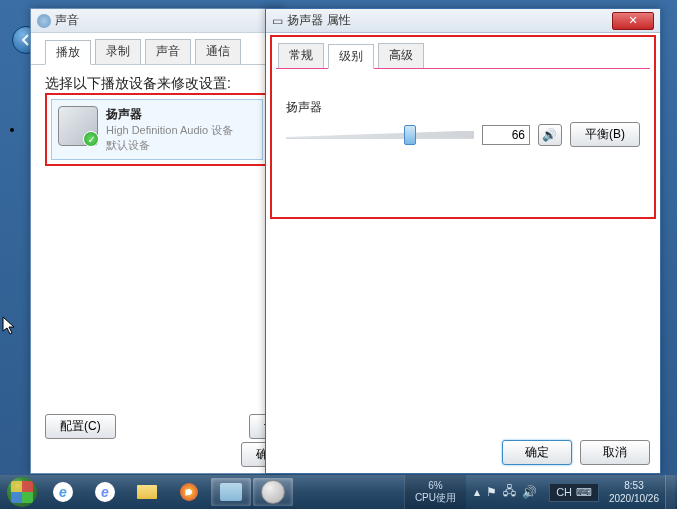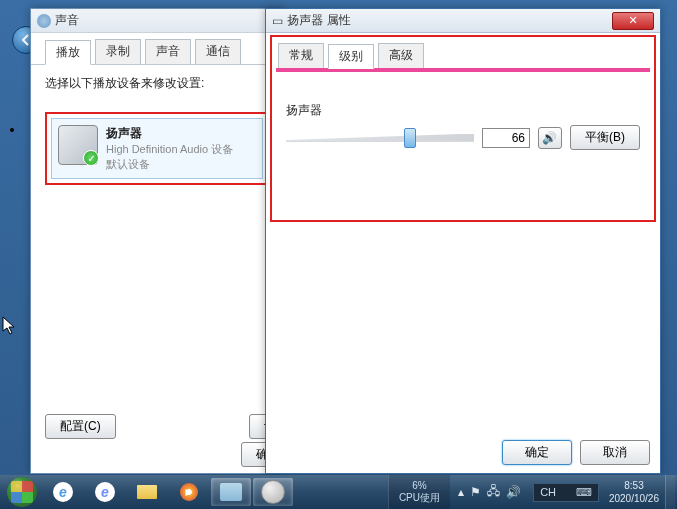--- a/index.html
+++ b/index.html
@@ -11,21 +11,21 @@
 
 .sound-window { position: absolute; left: 30px; top: 8px; width: 254px; height: 466px; background: #fff; border: 1px solid #6a8fb5; border-radius: 0; box-shadow: 0 0 8px rgba(0,0,0,0.3); }
 .sound-title { height: 24px; background: linear-gradient(to bottom, #f0f4f8, #e0e8f0); border-bottom: 1px solid #c8d3de; display: flex; align-items: center; padding: 0 6px; gap: 4px; font-size: 12px; color: #333; }
 .sound-icon { width: 14px; height: 14px; background: radial-gradient(circle, #a8c8e0, #6a9acc); border-radius: 50%; }
 
 .tab-bar { display: flex; padding: 6px 6px 0 14px; border-bottom: 1px solid #c0c8d0; background: #fff; }
 .tab { padding: 3px 10px; font-size: 12px; border: 1px solid #b8c0c8; border-bottom: none; background: #f0f0f0; margin-right: 4px; color: #333; cursor: pointer; }
 .tab.active { background: #fff; border-bottom: 1px solid #fff; position: relative; top: 1px; }
 
 .sound-body { padding: 10px 14px; }
-.instruction { font-size: 12px; color: #222; margin-bottom: 20px; }
+.instruction { font-size: 14px; color: #222; margin-bottom: 0; }
 
 .device-box { border: 2px solid #e02020; padding: 4px; }
 .device-item { display: flex; gap: 8px; padding: 6px; border: 1px solid #a8c8e8; background: #f0f8ff; position: relative; }
 .speaker-icon { width: 40px; height: 40px; background: linear-gradient(135deg, #e8ecf0, #b8c0c8); border: 1px solid #888; border-radius: 4px; position: relative; }
 .speaker-icon::after { content: ''; position: absolute; right: -2px; bottom: -2px; width: 14px; height: 14px; background: radial-gradient(circle, #6ad86a, #2aa82a); border-radius: 50%; border: 1px solid #fff; }
 .speaker-icon .check { position: absolute; right: 1px; bottom: 0px; color: #fff; font-size: 10px; z-index: 2; }
 .device-text .dname { font-size: 12px; color: #222; font-weight: bold; }
 .device-text .dsub { font-size: 11px; color: #888; }
 
 .sound-bottom { position: absolute; bottom: 34px; left: 14px; right: 4px; display: flex; justify-content: space-between; }
@@ -34,21 +34,21 @@
 
 .sound-ok { position: absolute; bottom: 6px; right: 8px; }
 
 
 .props-window { position: absolute; left: 265px; top: 8px; width: 396px; height: 466px; background: #fff; border: 1px solid #3a6ea5; box-shadow: 0 0 8px rgba(0,0,0,0.3); }
 .props-title { height: 24px; background: linear-gradient(to bottom, #f0f4f8, #dce6f0); border-bottom: 1px solid #b0c0d0; display: flex; align-items: center; padding: 0 6px; gap: 4px; font-size: 12px; color: #333; }
 .props-title .spacer { flex: 1; }
 .close-btn { width: 42px; height: 18px; background: linear-gradient(to bottom, #e87878, #c82828); border: 1px solid #8a1818; border-radius: 2px; color: #fff; display: flex; align-items: center; justify-content: center; font-size: 11px; cursor: pointer; }
 
 .red-outline { border: 2px solid #e02020; margin: 2px 4px; padding: 4px 4px 60px 4px; }
-.props-tabs { display: flex; padding: 2px 2px 0 2px; border-bottom: 4px solid #ec4899; }
+.props-tabs { display: flex; padding: 2px 2px 0 2px; border-bottom: 1px solid #ec4899; }
 .props-body { padding: 30px 10px 10px 10px; }
 .slider-label { font-size: 12px; color: #222; margin-bottom: 6px; }
 .slider-row { display: flex; align-items: center; gap: 8px; }
 .slider-track { flex: 1; height: 20px; position: relative; }
 .track-shape { position: absolute; left: 0; right: 0; top: 6px; height: 8px; background: linear-gradient(to right, #e0e4e8, #d0d4d8); clip-path: polygon(0 80%, 100% 0, 100% 100%, 0 100%); border-bottom: 1px solid #b0b4b8; }
 .slider-thumb { position: absolute; top: 0; width: 12px; height: 20px; background: linear-gradient(to bottom, #d0e8f8, #78b8e8); border: 1px solid #4a8ac8; border-radius: 2px; }
 .slider-value { width: 48px; height: 20px; border: 1px solid #888; background: #fff; text-align: right; padding: 2px 4px; font-size: 12px; }
 .mute-btn { width: 24px; height: 22px; border: 1px solid #888; background: linear-gradient(to bottom, #fff, #e0e4e8); border-radius: 3px; display: flex; align-items: center; justify-content: center; color: #2a6ac8; font-size: 12px; cursor: pointer; }
 .props-bottom { position: absolute; bottom: 8px; right: 10px; display: flex; gap: 8px; }
 .btn.default { border: 1px solid #3a8ac8; box-shadow: 0 0 2px #5aa8e8; }
@@ -58,21 +58,21 @@
 .start-btn { width: 40px; height: 34px; display: flex; align-items: center; justify-content: center; }
 .start-orb { width: 30px; height: 30px; border-radius: 50%; background: radial-gradient(circle at 35% 30%, #fff 0%, #78c878 8%, #3a8a3a 30%, #2a5a2a 100%); position: relative; overflow: hidden; }
 .start-orb::before { content:''; position:absolute; inset:4px; background: conic-gradient(#e84848 0 90deg, #48c848 90deg 180deg, #4888e8 180deg 270deg, #e8c848 270deg 360deg); border-radius:2px; opacity:0.85; }
 .task-icon { width: 40px; height: 28px; margin: 0 1px; border-radius: 2px; display: flex; align-items: center; justify-content: center; font-size: 16px; color: #fff; }
 .task-icon.active { background: linear-gradient(to bottom, rgba(255,255,255,0.25), rgba(255,255,255,0.05)); box-shadow: inset 0 0 4px rgba(255,255,255,0.4); }
 .ie-icon { color: #4a9ae8; background: #fff; width:20px; height:20px; border-radius:50%; font-style: italic; font-weight: bold; display:flex;align-items:center;justify-content:center;font-size:14px; }
 .tray { margin-left: auto; display: flex; align-items: center; height: 100%; }
 .cpu-box { background: rgba(0,0,0,0.15); padding: 2px 10px; color: #cde; font-size: 10px; text-align: center; line-height: 1.2; border-left: 1px solid rgba(255,255,255,0.15); height: 100%; display: flex; flex-direction: column; justify-content: center; }
 .tray-icons { display: flex; gap: 6px; padding: 0 8px; color: #dde8f0; font-size: 12px; align-items: center; }
 .clock { color: #dde8f0; font-size: 10px; text-align: center; padding: 0 6px; line-height: 1.3; }
-.lang-box { background: #1a2a3a; color: #cde; padding: 2px 6px; font-size: 11px; border: 1px solid #3a5a7a; margin: 0 4px; display:flex; align-items:center; gap:20px; }
+.lang-box { background: #1a2a3a; color: #cde; padding: 2px 6px; font-size: 11px; border: 1px solid #3a5a7a; margin: 0 4px; display:flex; align-items:center; gap:4px; }
 .show-desktop { width: 10px; height: 34px; border-left: 1px solid rgba(255,255,255,0.2); background: rgba(255,255,255,0.05); }
 .cursor-ptr { position: absolute; left: 2px; top: 316px; color: #000; font-size: 16px; pointer-events: none; }
 .folder-ic { width:20px; height:14px; background: linear-gradient(#f8e088,#e8c048); border-radius:1px; position:relative; }
 .wmp-ic { width:18px;height:18px;border-radius:50%;background:radial-gradient(circle,#fff 20%,#f8a838 25%,#e87838 60%,#c85818 100%);display:flex;align-items:center;justify-content:center;color:#fff;font-size:9px;}
 .mixer-ic { width:22px;height:18px;background:linear-gradient(#b8d8e8,#88b8d8);border-radius:2px;}
 .vol-round { width:24px;height:24px;border-radius:50%;background:radial-gradient(circle at 35% 30%,#f0f0f0,#b0b0b0);border:1px solid #888;}
 .bullet { position:absolute; left:10px; top:128px; width:4px; height:4px; background:#000; border-radius:50%;}
 </style>
 </head>
 <body>

